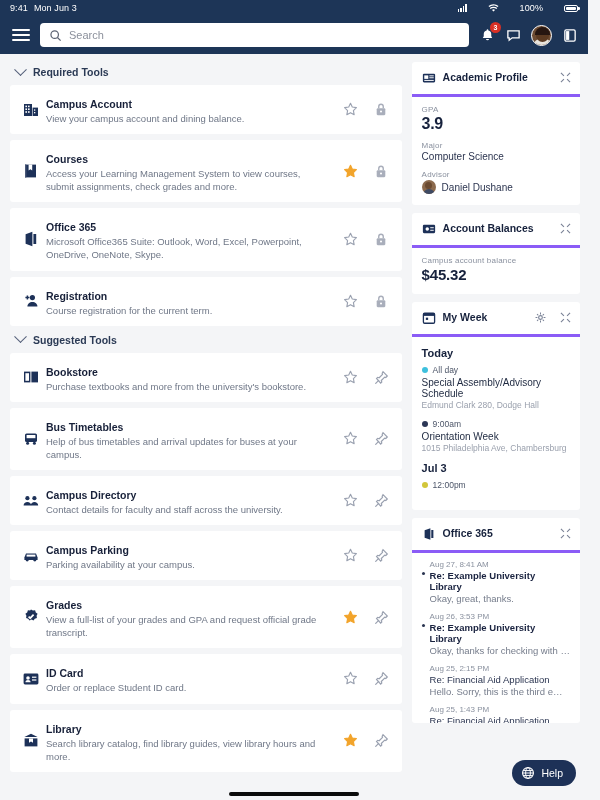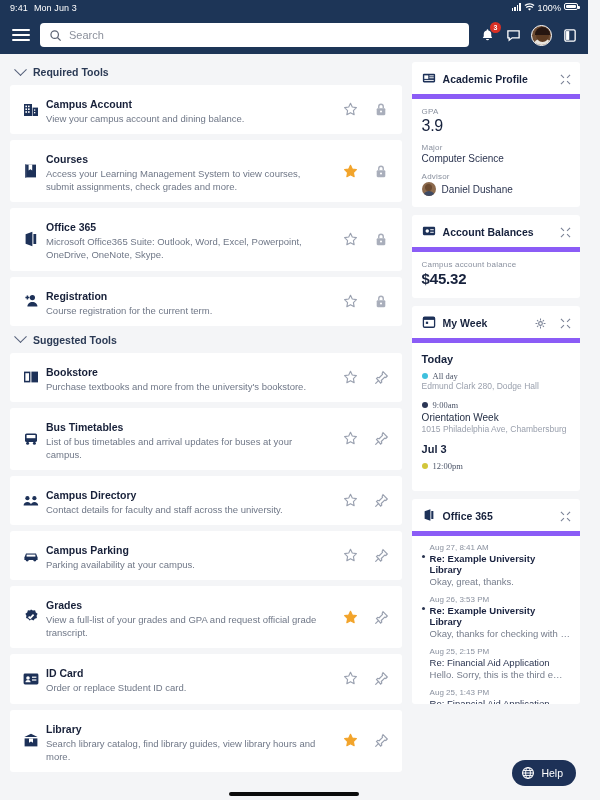--- a/index.html
+++ b/index.html
@@ -11,21 +11,21 @@
   }
   .screen { position: relative; width: 588px; height: 800px; overflow: hidden; background: #f4f5f7; }
 
   
   .statusbar {
     height: 16px; background: #1d3557; color: #fff;
     display: flex; align-items: center; justify-content: space-between;
     padding: 0 10px; font-size: 9px; letter-spacing: .1px;
   }
   .sb-left { display: flex; gap: 6px; align-items: center; }
-  .sb-right { display: flex; gap: 3px; }
+  .sb-right { display: flex; gap: 21px; align-items: center; }
   .bars { display: inline-flex; align-items: flex-end; gap: 1px; height: 8px; }
   .bars i { display:block; width: 1.5px; background: #fff; }
   .bars i:nth-child(1){height:3px} .bars i:nth-child(2){height:4.5px}
   .bars i:nth-child(3){height:6px} .bars i:nth-child(4){height:8px}
   .batt { width: 14px; height: 7px; border: 1px solid #fff; border-radius: 2px; position: relative; }
   .batt::after { content:""; position:absolute; right:-2.5px; top:1.5px; width:1.5px; height:3px; background:#fff; border-radius:0 1px 1px 0;}
   .batt i { position:absolute; left:1px; top:1px; bottom:1px; width:10px; background:#fff; border-radius:1px;}
 
   
   .appbar {
@@ -76,42 +76,42 @@
   .tool .tico { width: 20px; flex:none; display:flex; align-items:center; justify-content:center; color:#1d3158; }
   .tool .tbody { flex:1; min-width:0; }
   .tool .tname { font-size: 10.5px; font-weight: bold; color:#172039; margin-bottom:2px; }
   .tool .tdesc { font-size: 9.5px; color:#6f7787; line-height: 1.38; }
   .tool .tacts { display:flex; align-items:center; gap: 16px; flex:none; padding-left:8px; }
   .act { width:15px; height:15px; cursor:pointer; display:flex; align-items:center; justify-content:center; }
 
   
   .card { background:#fff; border-radius:3px; margin-bottom:8px; overflow:hidden; }
   .card-head {
-    display:flex; align-items:flex-end; gap:7px; padding: 9px 9px 9px 10px;
-    border-bottom: 5px solid #8b5cf6;
+    display:flex; align-items:flex-start; gap:7px; padding: 9px 9px 9px 10px;
+    border-bottom: 3px solid #8b5cf6;
   }
   .card-head .chico { width:14px; height:14px; flex:none; color:#1d3158; display:flex; align-items:center; }
   .card-head .ctitle { flex:1; font-size: 10.5px; font-weight:bold; color:#16213c; }
   .card-head .chact { width:12px; height:12px; cursor:pointer; color:#7a8296; display:flex; align-items:center; justify-content:center;}
   .card-body { padding: 8px 10px 11px 10px; }
   .lbl { font-size: 8px; color:#8a919f; margin-bottom: 1px; letter-spacing:.2px;}
-  .gpa { font-size: 16px; font-weight:normal; color:#16213c; margin-bottom: 8px; letter-spacing:-.3px;}
+  .gpa { font-size: 16px; font-weight:bold; color:#16213c; margin-bottom: 8px; letter-spacing:-.3px;}
   .val { font-size: 10px; color:#2c3category; }
   .val { font-size: 10px; color:#2c3550; margin-bottom: 8px; }
   .advisor { display:flex; align-items:center; gap:6px; }
   .advisor .amini { width:14px; height:14px; border-radius:50%; background:#8c6a4d; position:relative; overflow:hidden; flex:none;}
   .advisor .amini::before { content:""; position:absolute; left:3.5px; top:2px; width:7px; height:7px; border-radius:50%; background:#6b4a30;}
   .advisor .amini::after { content:""; position:absolute; left:1px; bottom:-1px; width:12px; height:6px; border-radius:6px 6px 0 0; background:#3e4a63;}
   .advisor .aname { font-size: 10px; color:#2c3550; }
   .money { font-size: 15px; font-weight:bold; color:#16213c; letter-spacing:-.2px;}
 
   .day { font-size: 11px; font-weight:bold; color:#16213c; margin: 2px 0 6px 0;}
   .ev { margin-bottom: 9px; }
   .ev .evtime { display:flex; align-items:center; gap:5px; font-size: 8.5px; color:#4c5straight; }
-  .ev .evtime { font-size:8.5px; color:#4c5568;font-family:Liberation Serif, serif; }
+  .ev .evtime { font-size:8.5px; color:#4c5568; }
   .dot { width:6px; height:6px; border-radius:50%; flex:none; display:inline-block; }
   .ev .evt { font-size: 10px; color:#1e2940; margin: 2px 0 1px 0; }
   .ev .evloc { font-size: 8.5px; color:#9aa0ad; }
 
   .tabs { display:flex; border-bottom:1px solid #eceef2; }
   .tab { flex:1; text-align:center; font-size: 10px; padding: 9px 0 7px 0; color:#3a4considerable; cursor:pointer;}
   .tab { color:#39425e; }
   .tab.active { color:#1f2b4d; font-weight:bold; box-shadow: inset 0 -2.5px 0 #9aa2b4; }
   .mail { padding: 7px 10px 0 10px; }
   .mi { margin-bottom: 8px; position:relative; padding-left: 8px;}
@@ -339,21 +339,21 @@
           </div>
           <div class="tool">
             <span class="tico">
               <svg width="18" height="18" viewBox="0 0 18 18">
                 <rect x="3" y="3.4" width="12" height="8.6" rx="1.6" fill="#1d3158"></rect>
                 <rect x="4.6" y="5" width="8.8" height="3.2" fill="#fff"></rect>
                 <circle cx="5.6" cy="13.2" r="1.5" fill="#1d3158"></circle>
                 <circle cx="12.4" cy="13.2" r="1.5" fill="#1d3158"></circle>
               </svg>
             </span>
-            <span class="tbody"><span class="tname">Bus Timetables</span><span class="tdesc" style="display:block">List of bus timetables and arrival updates for buses at your campus.</span></span>
+            <span class="tbody"><span class="tname">Bus Timetables</span><span class="tdesc" style="display:block">Help of bus timetables and arrival updates for buses at your campus.</span></span>
             <span class="tacts">
               <span class="act">
                 <svg width="15" height="15" viewBox="0 0 16 16">
                   <path d="M8 1.4l1.9 4 4.4.6-3.2 3.1.8 4.4L8 11.4l-3.9 2.1.8-4.4L1.7 6l4.4-.6z" fill="none" stroke="#9aa1b0" stroke-width="1.2" stroke-linejoin="round"></path>
                 </svg>
               </span>
               <span class="act">
                 <svg width="15" height="15" viewBox="0 0 16 16">
                   <g stroke="#9aa1b0" stroke-width="1.25" fill="none" stroke-linecap="round">
                     <path d="M9.6 1.8l4.6 4.6-1.6 1.6-1.2-.4-3.6 3.6.5 1.6-1.2 1.2L2.7 9l1.2-1.2 1.6.5L9.1 4.7l-.4-1.2z"></path>
@@ -572,20 +572,21 @@
             </svg>
           </span>
         </div>
         <div class="card-body" id="week-body">
             <div class="day">Today</div>
             <div class="ev">
               <div class="evtime">
                 <span class="dot" style="background:#3ec0dd"></span>
                 <span>All day</span>
               </div>
+              <div class="evt">Special Assembly/Advisory Schedule</div>
               <div class="evloc">Edmund Clark 280, Dodge Hall</div>
             </div>
             <div class="ev">
               <div class="evtime">
                 <span class="dot" style="background:#2b3655"></span>
                 <span>9:00am</span>
               </div>
               <div class="evt">Orientation Week</div>
               <div class="evloc">1015 Philadelphia Ave, Chambersburg</div>
             </div>

